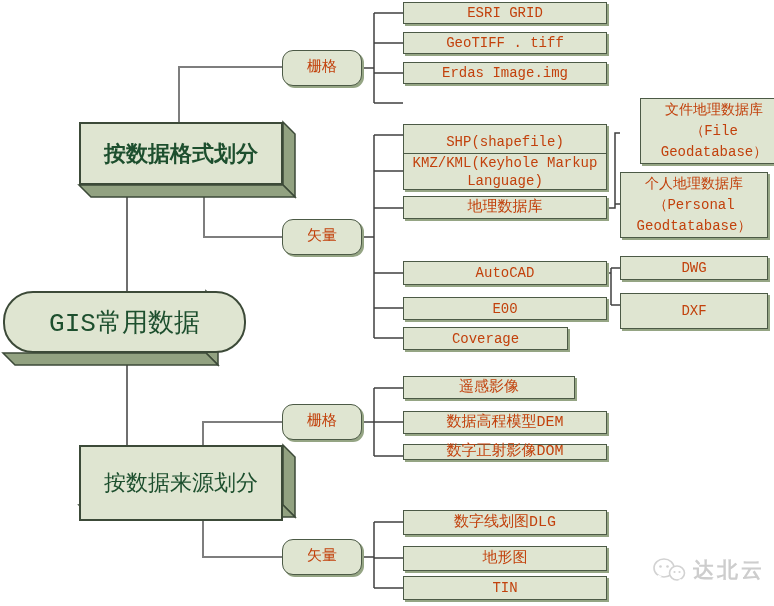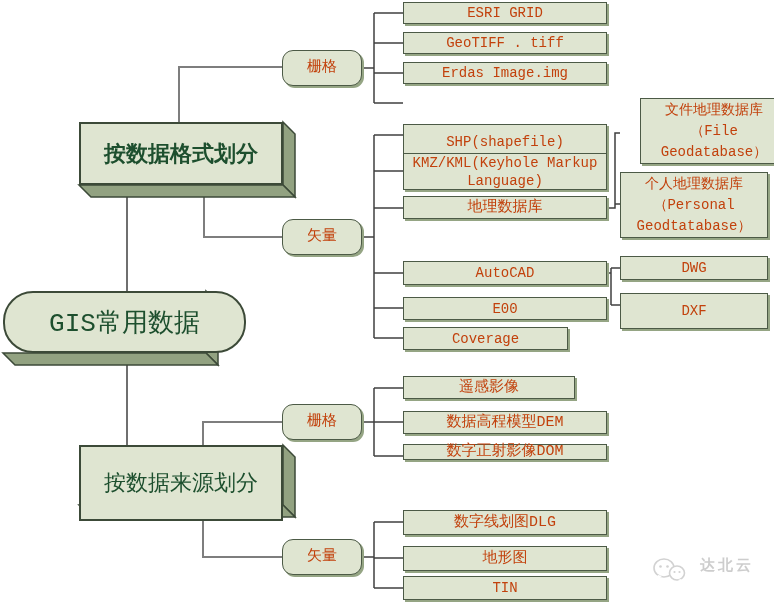--- a/index.html
+++ b/index.html
@@ -20,22 +20,22 @@
   .mid{font-size:15px;box-shadow:2px 2px 0 0 #95a584;border-radius:11px;}
   .rightcol{font-size:14px;line-height:21px;padding:1px 2px;}
   .box3d{
     position:absolute;z-index:3;box-sizing:border-box;
     display:flex;align-items:center;justify-content:center;text-align:center;
     background:#dfe5d1;border:2px solid #3c4a38;
     font-size:22px;color:#1d4f2e;
   }
   .root3d{font-size:26px;}
   .watermark{
-    position:absolute;z-index:4;display:flex;align-items:flex-start;gap:13px;
-    color:#cdcdcd;font-size:15px;letter-spacing:3px;font-weight:bold;
+    position:absolute;z-index:4;display:flex;align-items:flex-start;gap:6px;
+    color:#cdcdcd;font-size:21px;letter-spacing:3px;font-weight:bold;
     font-family:"Liberation Sans","DejaVu Sans",sans-serif;
   }
 </style>
 </head>
 <body>
 
 <div class="stage">
 
   <svg class="wires" width="774" height="606" viewBox="0 0 774 606">
     <g fill="none" stroke="#7e7e7e" stroke-width="2">

